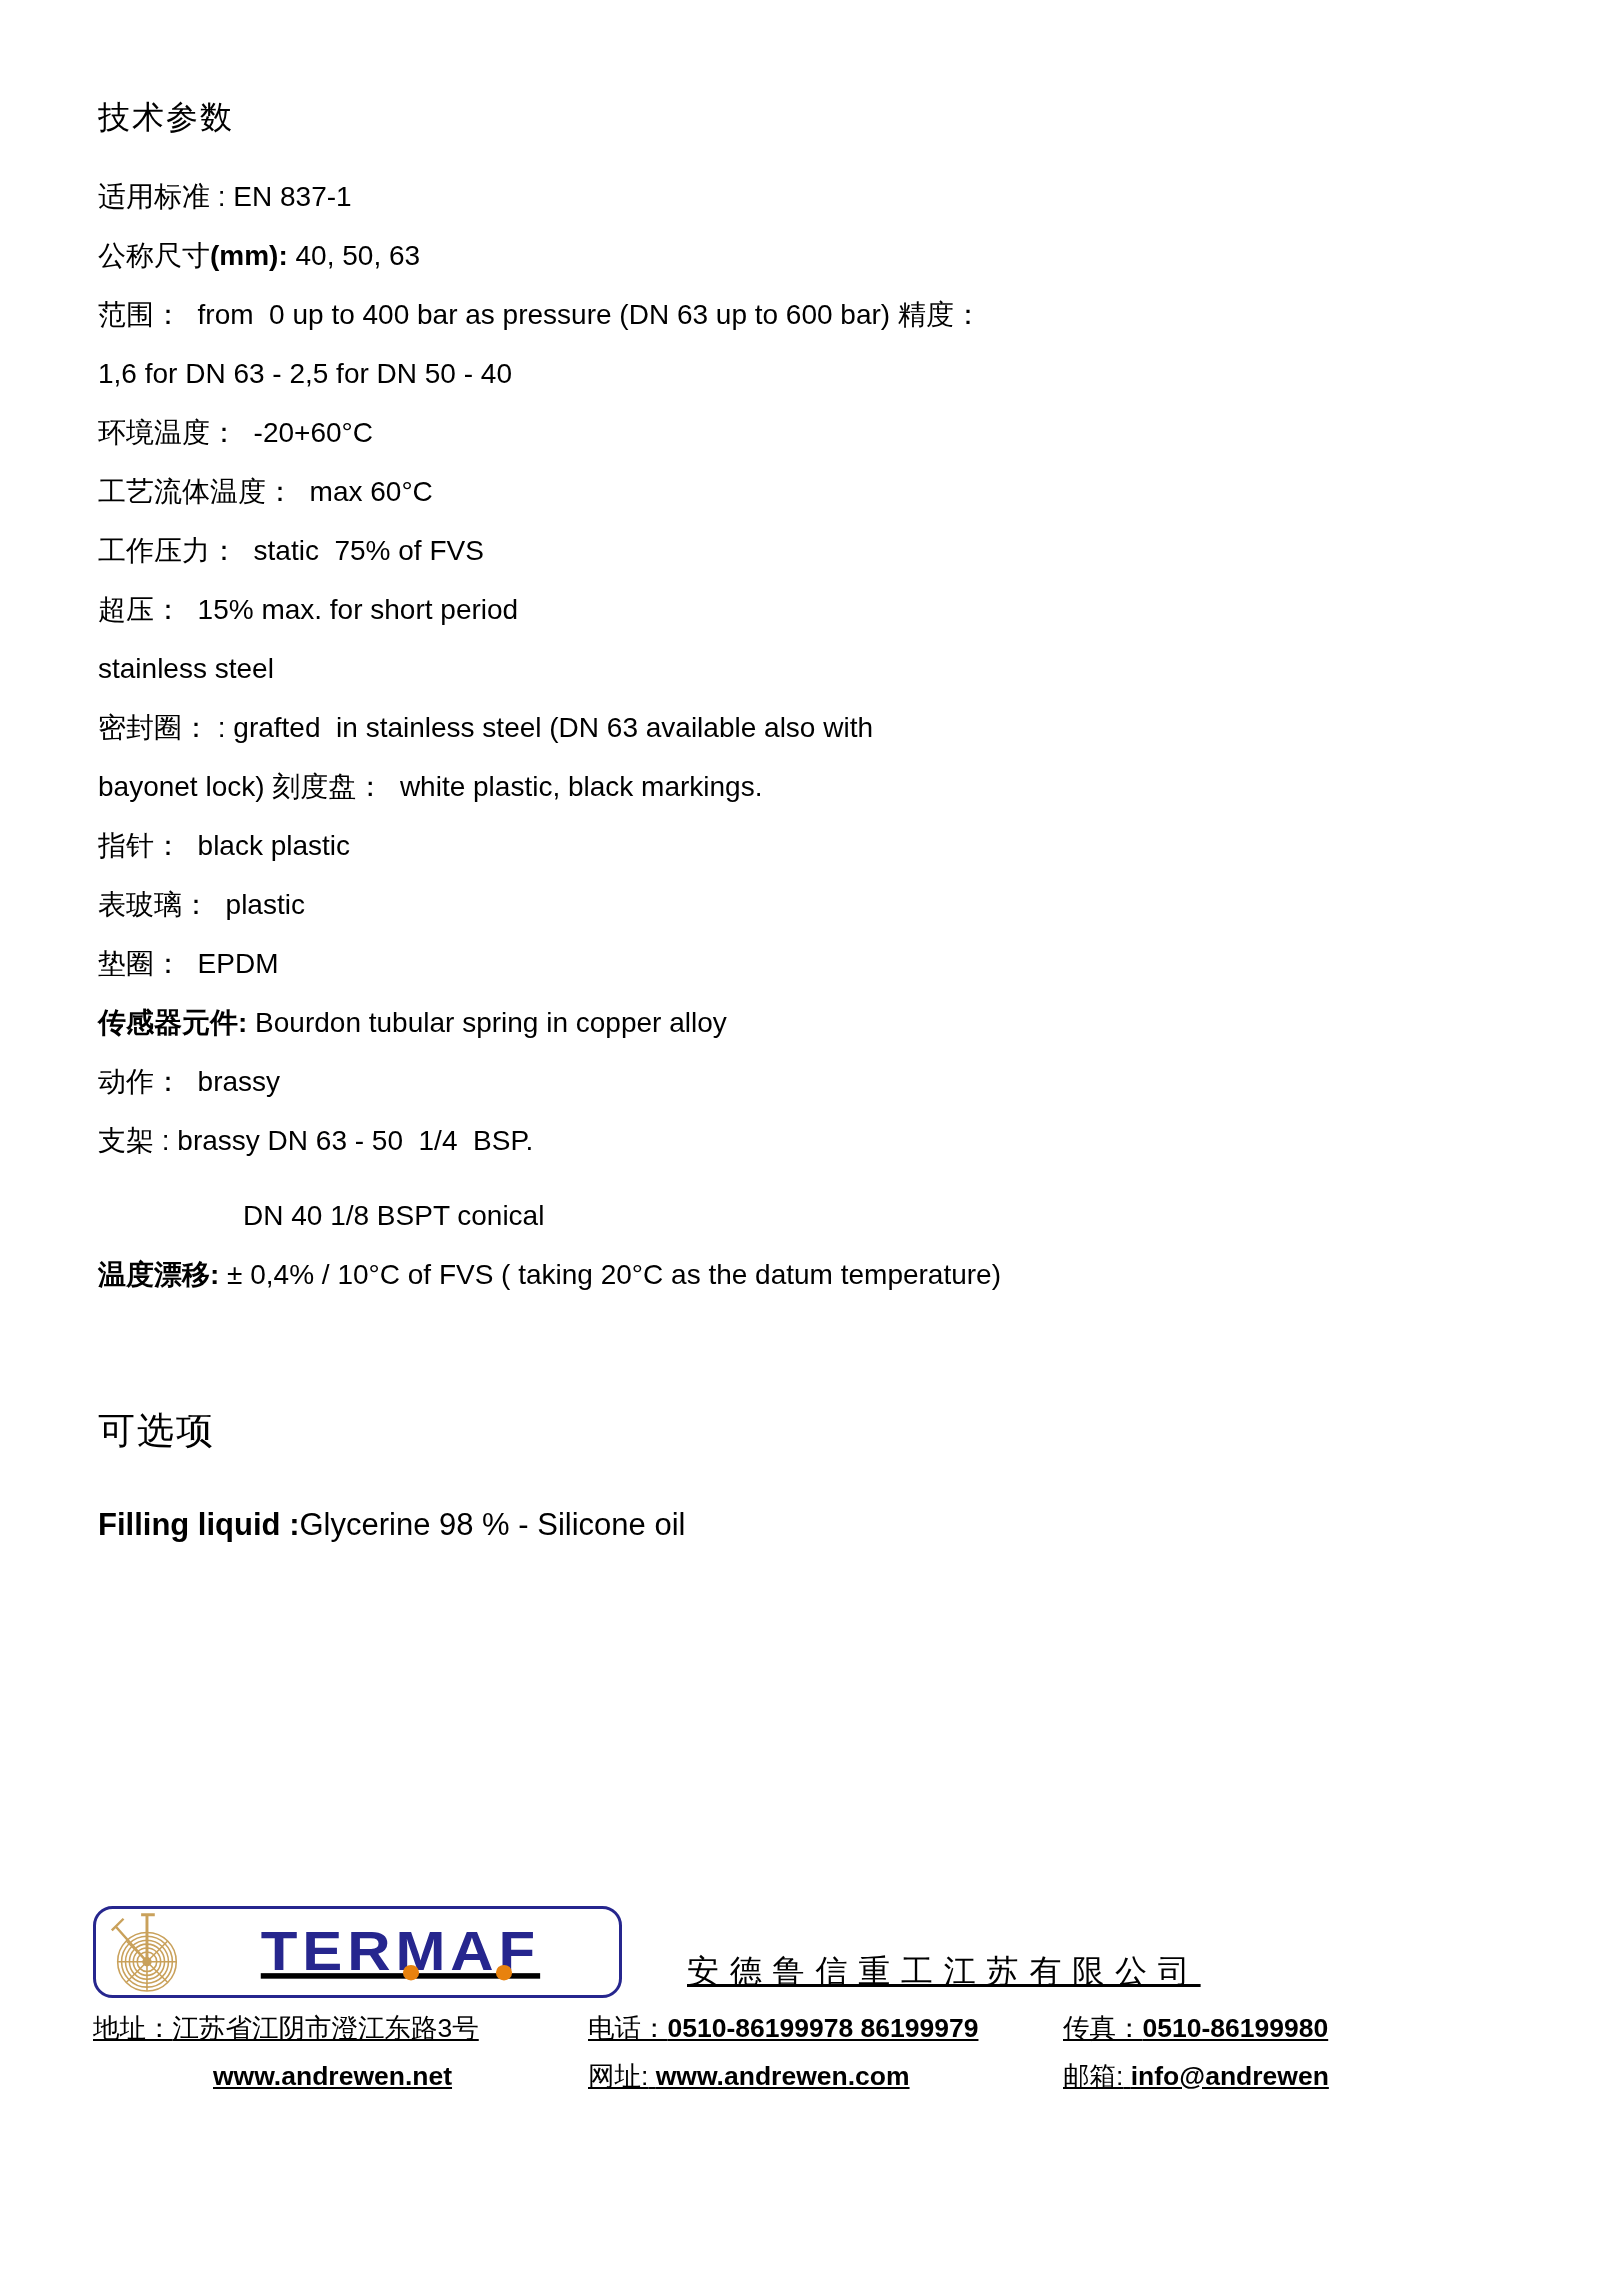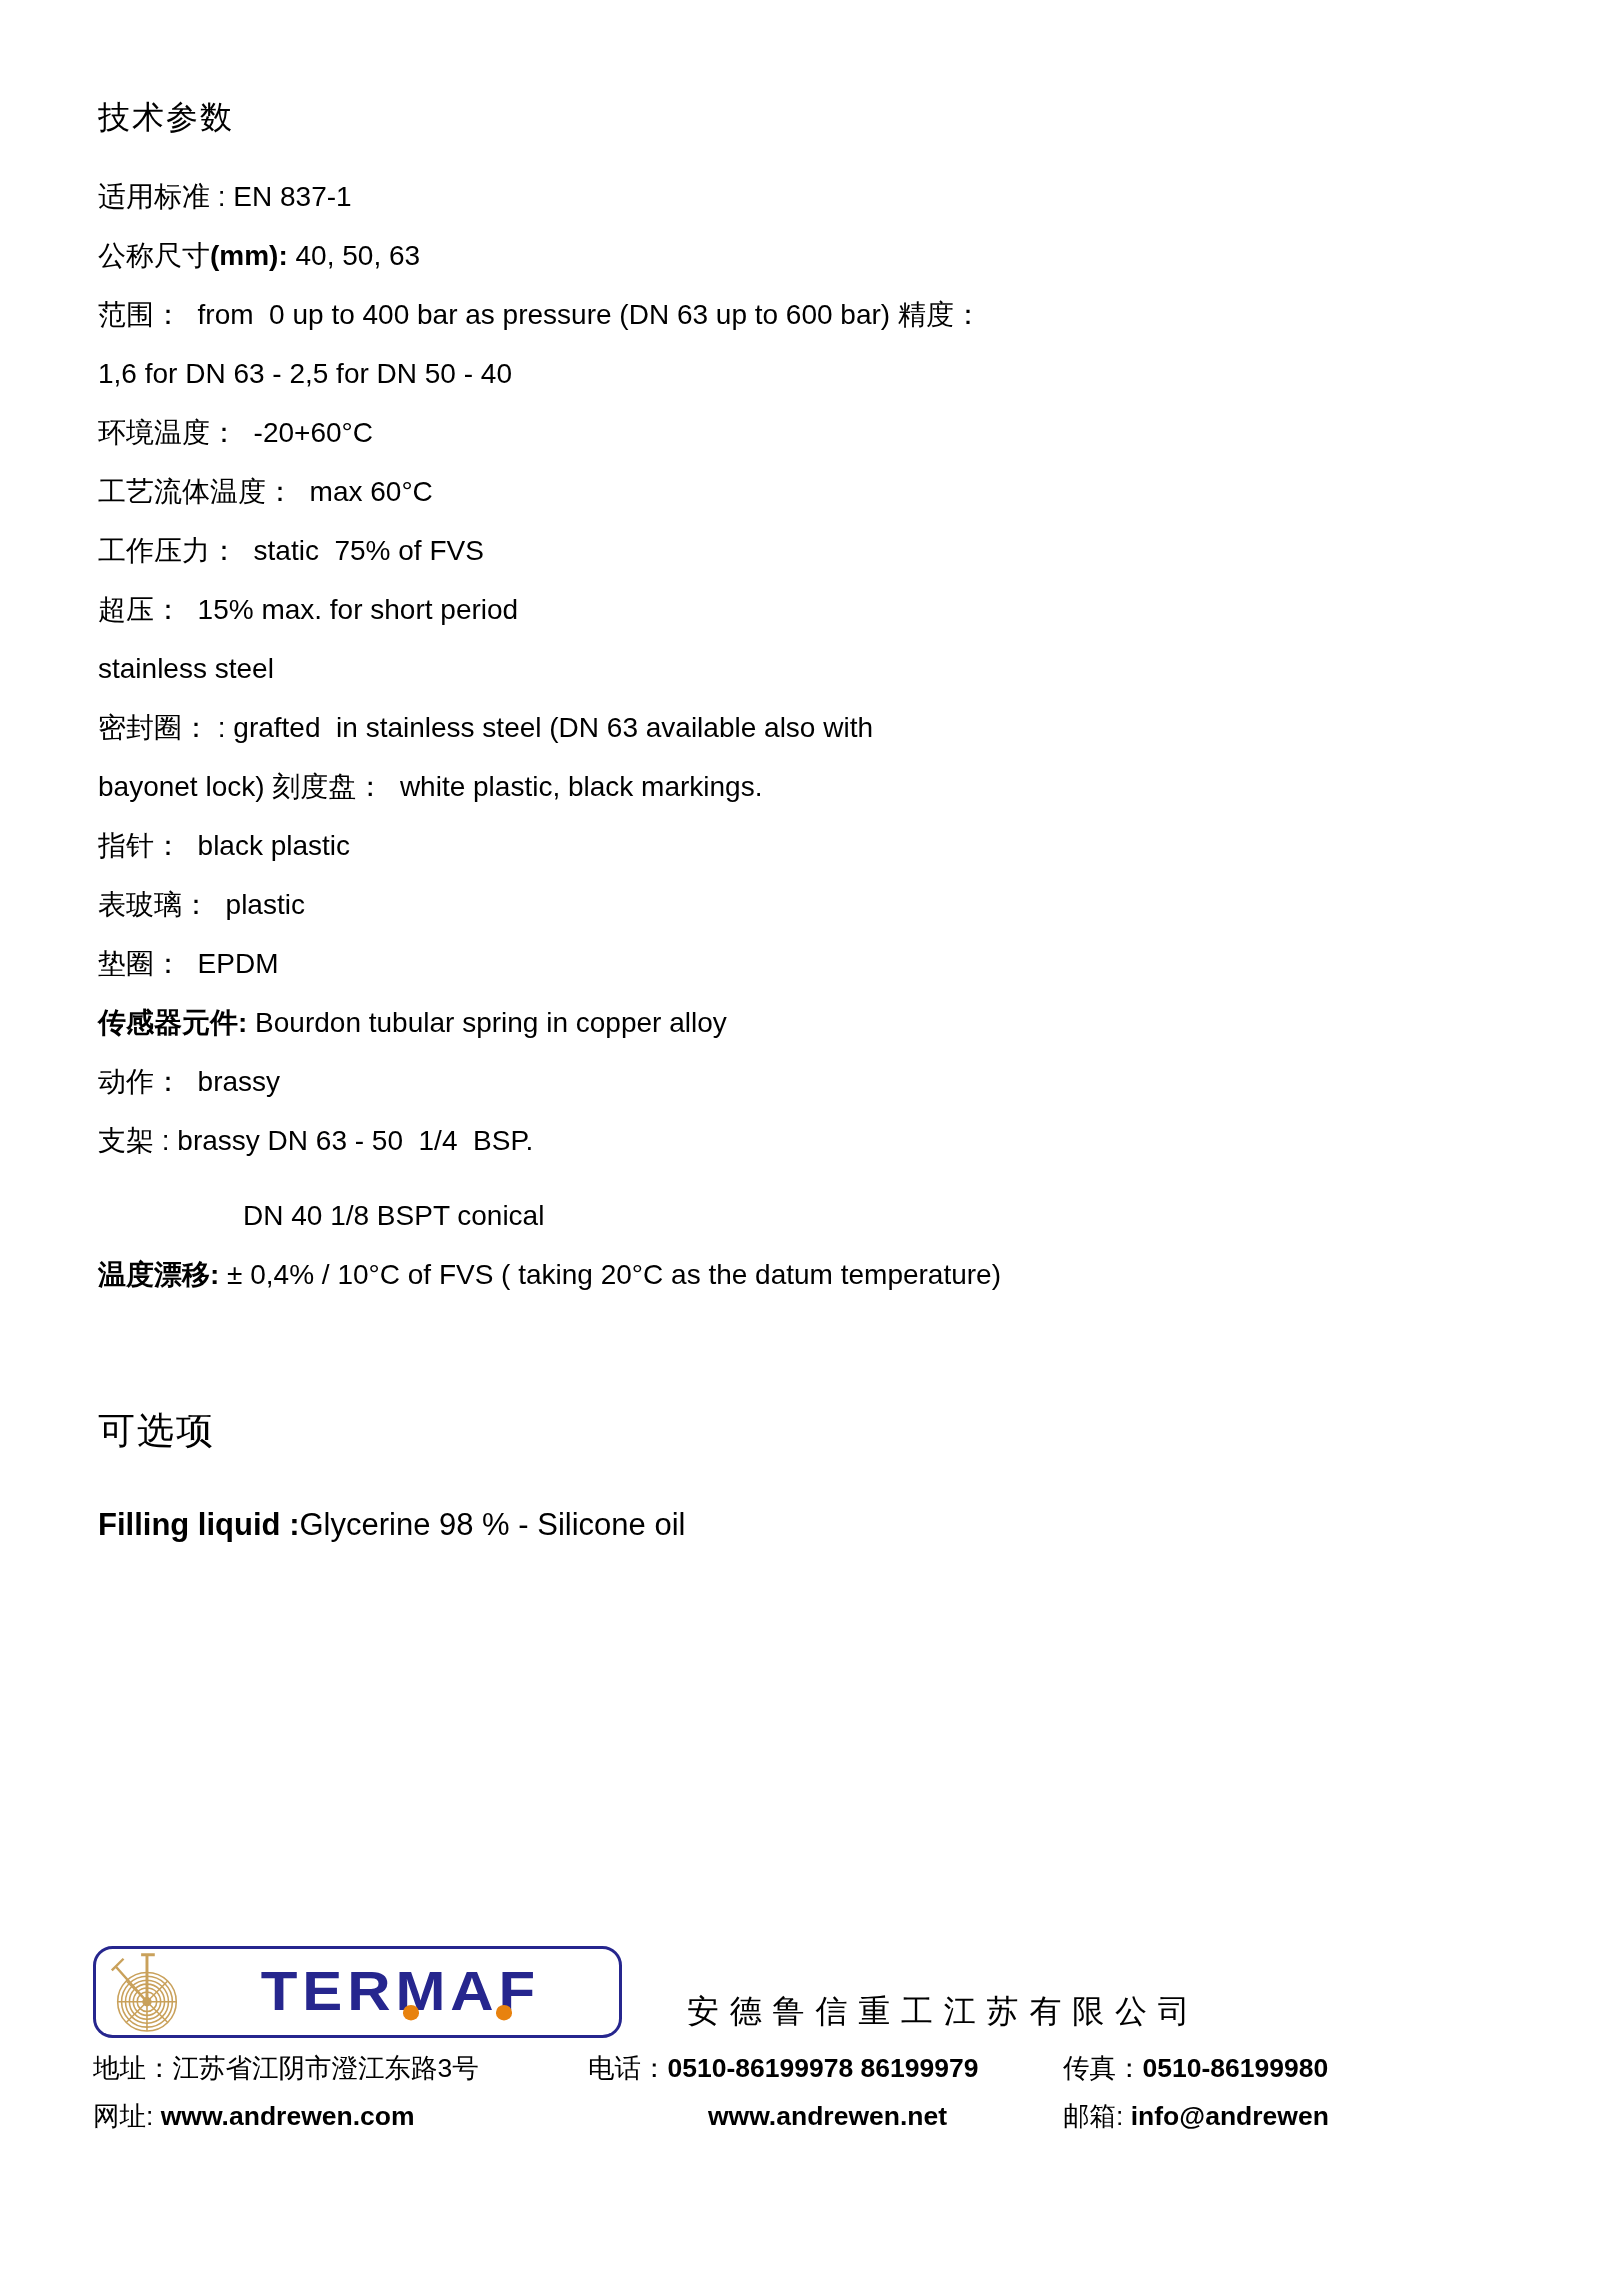--- a/index.html
+++ b/index.html
@@ -10,21 +10,21 @@
   }
   .content { position:absolute; left:98px; top:96px; width:1470px; }
   .doc-title { font-size:32px; font-weight:400; margin:0 0 27.4px 0; letter-spacing:2px; }
   .spec-line { margin:0; font-size:28px; line-height:59px; white-space:pre; }
   .spec-line.indent { padding-left:145px; margin-top:15.7px; }
   .seg-bold { font-weight:bold; }
   .options-heading { font-size:37px; font-weight:400; margin:102px 0 0 0; letter-spacing:2px; }
   .filling-line { margin:51px 0 0 0; font-size:31px; white-space:pre; }
   .filling-label { font-weight:bold; }
   
-  .footer { position:absolute; left:93px; top:1946px; width:1451px; }
+  .footer { position:absolute; left:93px; top:1906px; width:1451px;text-decoration:underline; }
   .logo-row { display:flex; align-items:flex-end; }
   .logo-box {
     width:529px; height:92px; border:3.9px solid var(--logo-blue); border-radius:19.6px;
     background:#fff; display:flex; align-items:center; box-sizing:border-box; padding:0 13.7px 0 7.8px;
   }
   .logo-art { flex:0 0 auto; margin-right:7.8px; }
   .logo-text {
     position:relative; flex:1; font-size:60px; font-weight:bold; color:var(--logo-blue);
     letter-spacing:4.9px; line-height:1; transform:scaleY(0.92); text-align:center;
   }
@@ -93,18 +93,18 @@
       </span>
     </div>
     <div class="company-name">安德鲁信重工江苏有限公司</div>
   </div>
 
   <div class="info-grid">
     <div class="info-cell"><span>地址：</span><span>江苏省江阴市澄江东路3号</span></div>
     <div class="info-cell"><span>电话：</span><span class="info-value">0510-86199978  86199979</span></div>
     <div class="info-cell"><span>传真：</span><span class="info-value">0510-86199980</span></div>
 
+    <div class="info-cell cell-webs2"><span class="info-value">www.andrewen.net</span></div>
     <div class="info-cell"><span>网址:</span><span> </span><span class="info-value">www.andrewen.com</span></div>
-    <div class="info-cell cell-webs2"><span class="info-value">www.andrewen.net</span></div>
     <div class="info-cell"><span>邮箱:</span><span> </span><span class="info-value">info@andrewen</span></div>
   </div>
 </div>
 
 
 </body></html>

